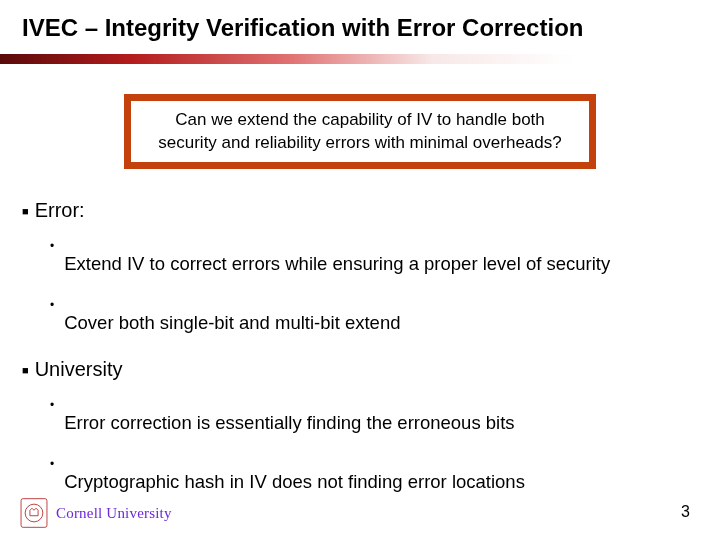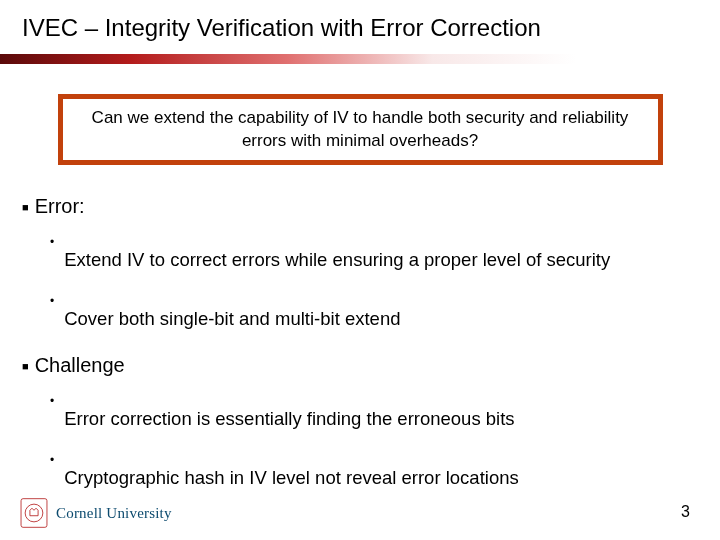--- a/index.html
+++ b/index.html
@@ -1,30 +1,30 @@
 <!DOCTYPE html>
 <html><head>
 <meta charset="utf-8">
 <style>
   * { margin: 0; padding: 0; box-sizing: border-box; }
   html, body { width: 720px; height: 540px; font-family: Arial, Helvetica, sans-serif; background: #fff; color: #000; }
   .slide { width: 720px; height: 540px; position: relative; padding: 14px 22px 0 22px; }
-  .title { font-size: 24px; font-weight: 400; letter-spacing: 0; line-height: 1.15; margin-bottom: 12px; }
+  .title { font-size: 24px; font-weight: 700; letter-spacing: 0; line-height: 1.15; margin-bottom: 12px; }
   .divider { height: 10px; background: linear-gradient(to right, #5a0a0a 0%, #b31b1b 18%, #e07070 40%, #f8e8e8 60%, #ffffff 80%); margin: 0 -22px 30px -22px; }
-  .question-box { border: 5px solid #c2410c; padding: 8px 14px; width: 605px; margin: 0 auto 30px auto; text-align: center; font-size: 17px; line-height: 1.35; }
+  .question-box { border: 7px solid #c2410c; padding: 8px 14px; width: 472px; margin: 0 auto 30px auto; text-align: center; font-size: 17px; line-height: 1.35; }
   .section { font-size: 20px; margin-top: 6px; margin-bottom: 10px; display: flex; align-items: baseline; }
   .sq { font-size: 11px; margin-right: 6px; position: relative; top: -2px; }
   .sub-list { list-style: none; margin: 0 0 22px 28px; }
   .sub-list li { font-size: 18.5px; line-height: 1.35; margin-bottom: 14px; display: flex; align-items: flex-start; }
   .sub-list li .dot { font-size: 12px; margin-right: 10px; margin-top: 6px; flex-shrink: 0; }
   .sub-list li .txt { flex: 1; margin-top: 20px; }
   .footer { position: absolute; bottom: 12px; left: 20px; right: 20px; display: flex; align-items: center; justify-content: space-between; }
   .logo-block { display: flex; align-items: center; gap: 8px; }
   .seal { width: 28px; height: 30px; }
-  .wordmark { font-family: Georgia, 'Times New Roman', serif; color: #0c4a6e; font-size: 15px; letter-spacing: 0.2px; }
+  .wordmark { font-family: Georgia, 'Times New Roman', serif; color: #6d28d9; font-size: 15px; letter-spacing: 0.2px; }
   .pagenum { font-size: 16px; color: #000; margin-right: 10px; margin-bottom: 2px; }
 </style>
 </head>
 <body>
 
 <div class="slide">
 
   <h1 class="title">IVEC – Integrity Verification with Error Correction</h1>
   <div class="divider"></div>
 
@@ -40,30 +40,30 @@
       <span class="txt">Extend IV to correct errors while ensuring a proper level of security</span>
     </li>
     <li>
       <span class="dot">•</span>
       <span class="txt">Cover both single-bit and multi-bit extend</span>
     </li>
   </ul>
 
   <div class="section">
     <span class="sq">■</span>
-    <span>Challenge</span>
+    <span>University</span>
   </div>
   <ul class="sub-list">
     <li>
       <span class="dot">•</span>
       <span class="txt">Error correction is essentially finding the erroneous bits</span>
     </li>
     <li>
       <span class="dot">•</span>
-      <span class="txt">Cryptographic hash in IV level not reveal error locations</span>
+      <span class="txt">Cryptographic hash in IV does not finding error locations</span>
     </li>
   </ul>
 
   <div class="footer">
     <div class="logo-block">
       <svg class="seal" viewBox="0 0 40 44">
         <rect x="1" y="1" width="38" height="42" rx="3" fill="none" stroke="#b31b1b" stroke-width="1.2"></rect>
         <circle cx="20" cy="22" r="13" fill="none" stroke="#b31b1b" stroke-width="1.2"></circle>
         <path d="M14 26 L14 18 L17 15 L20 18 L23 15 L26 18 L26 26 Z" fill="none" stroke="#b31b1b" stroke-width="1.2"></path>
       </svg>

